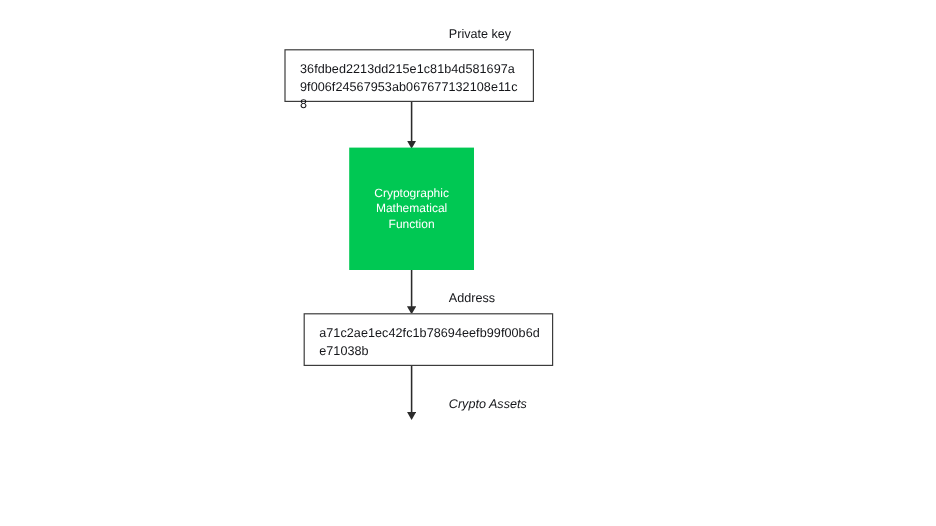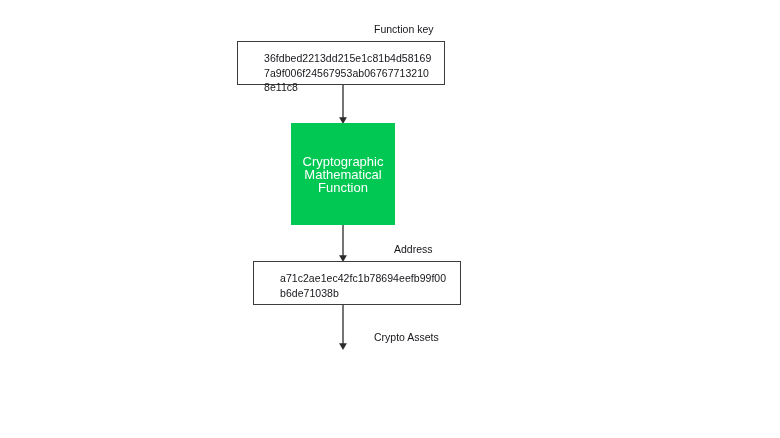--- a/index.html
+++ b/index.html
@@ -20,21 +20,21 @@
     height: 438px;
     background: #ffffff;
   }
 
   
   .node-box {
     position: absolute;
     box-sizing: border-box;
     border: 1px solid #3c3c3c;
     background: #ffffff;
-    padding: 9px 10px 9px 26px;
+    padding: 9px 10px 9px 12px;
   }
   .node-text {
     font-size: 10.5px;
     line-height: 14.5px;
     letter-spacing: 0.05px;
     color: #15161a;
     word-break: break-all;
     white-space: normal;
   }
 
@@ -50,21 +50,21 @@
   
   .process-box {
     position: absolute;
     box-sizing: border-box;
     display: flex;
     align-items: center;
     justify-content: center;
     background: #00c853;
   }
   .process-text {
-    font-size: 13px;
+    font-size: 10px;
     line-height: 13px;
     color: #ffffff;
     text-align: center;
     white-space: pre-line;
   }
 
   
   .connectors {
     position: absolute;
     left: 0;
@@ -74,40 +74,40 @@
     pointer-events: none;
   }
 
   
   #privkey-box   { left: 237px; top: 41px;  width: 208px; height: 44px; }
   #process-box   { left: 291px; top: 123px; width: 104px; height: 102px; }
   #address-box   { left: 253px; top: 261px; width: 208px; height: 44px; }
   #assets-box    { left: 237px; top: 349px; width: 208px; height: 37px; }
 
   #label-privkey { left: 374px; top: 23px; }
-  #label-address { left: 394px; top: 243px; }
-  #label-assets  { left: 374px; top: 331px; }
+  #label-address { left: 374px; top: 243px; }
+  #label-assets  { left: 374px; top: 331px; font-style: italic; }
 </style>
 </head>
 <body>
 
 <div class="canvas">
 
   <svg class="connectors" viewBox="0 0 780 438" xmlns="http://www.w3.org/2000/svg">
     <defs>
       <marker id="arrowhead" markerWidth="7" markerHeight="7" refX="2.2" refY="3" orient="auto" markerUnits="strokeWidth">
         <path d="M0,0 L0,6 L5.2,3 z" fill="#2b2b2b"></path>
       </marker>
     </defs>
     <line x1="343" y1="85" x2="343" y2="120" stroke="#2b2b2b" stroke-width="1.3" marker-end="url(#arrowhead)"></line>
     <line x1="343" y1="225" x2="343" y2="258" stroke="#2b2b2b" stroke-width="1.3" marker-end="url(#arrowhead)"></line>
     <line x1="343" y1="305" x2="343" y2="346" stroke="#2b2b2b" stroke-width="1.3" marker-end="url(#arrowhead)"></line>
   </svg>
 
-  <div class="edge-label" id="label-privkey">Function key</div>
+  <div class="edge-label" id="label-privkey">Private key</div>
 
   <div class="node-box" id="privkey-box">
     <div class="node-text">36fdbed2213dd215e1c81b4d581697a9f006f24567953ab067677132108e11c8</div>
   </div>
 
   <div class="process-box" id="process-box">
     <div class="process-text">Cryptographic
 Mathematical
 Function</div>
   </div>

